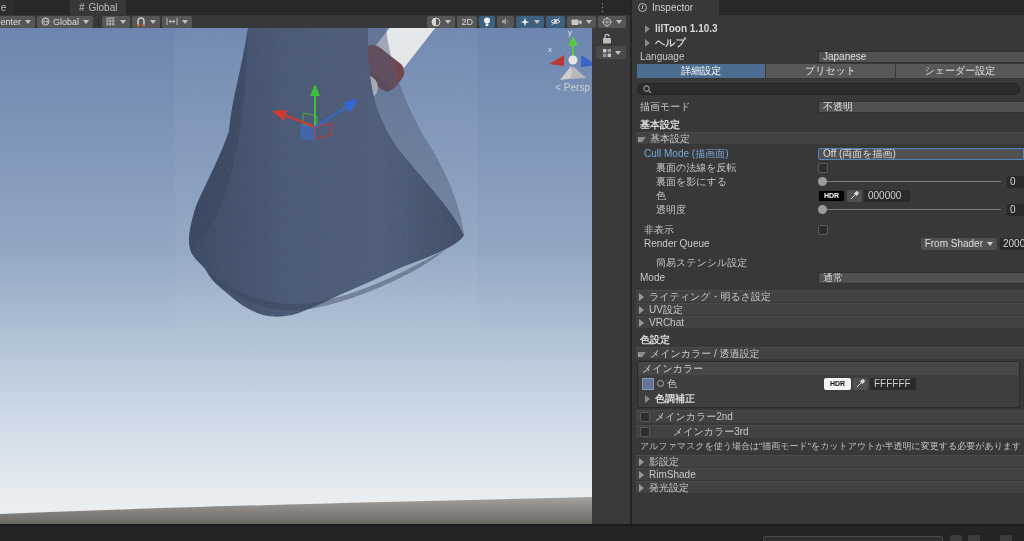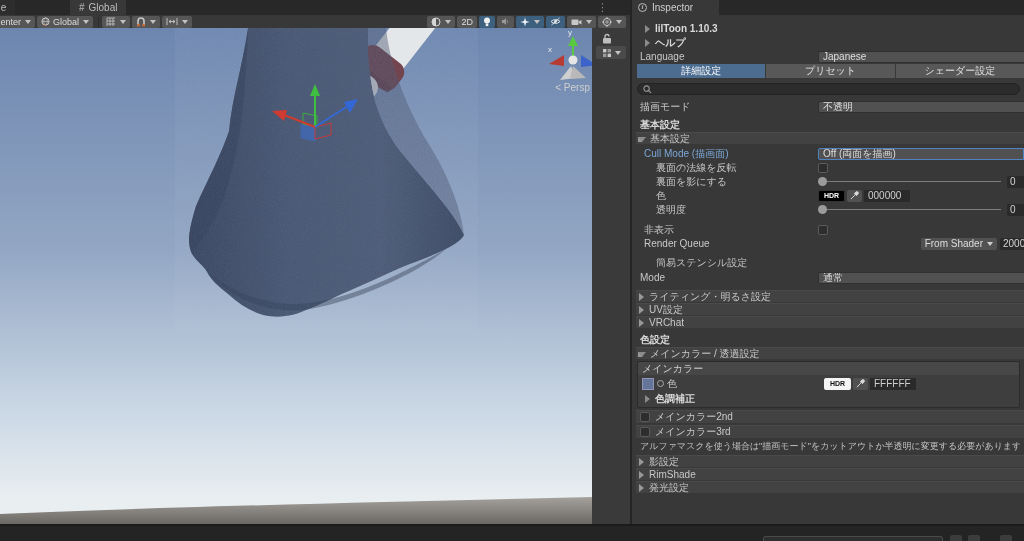--- a/index.html
+++ b/index.html
@@ -495,21 +495,21 @@
           <span class="bold-lbl">色調補正</span>
         </div>
       </div>
 
       <div class="checkbar">
         <span class="checkbox"></span>
         <span style="margin-left:5px;">メインカラー2nd</span>
       </div>
       <div class="checkbar">
         <span class="checkbox"></span>
-        <span style="margin-left:5px;">メインカラー3rd</span>
+        <span style="margin-left:23px;">メインカラー3rd</span>
       </div>
 
       <div class="note">アルファマスクを使う場合は"描画モード"をカットアウトか半透明に変更する必要があります。</div>
 
       <div class="foldbar">
         <span class="fold-arrow"></span>
         <span>影設定</span>
       </div>
       <div class="foldbar">
         <span class="fold-arrow"></span>

